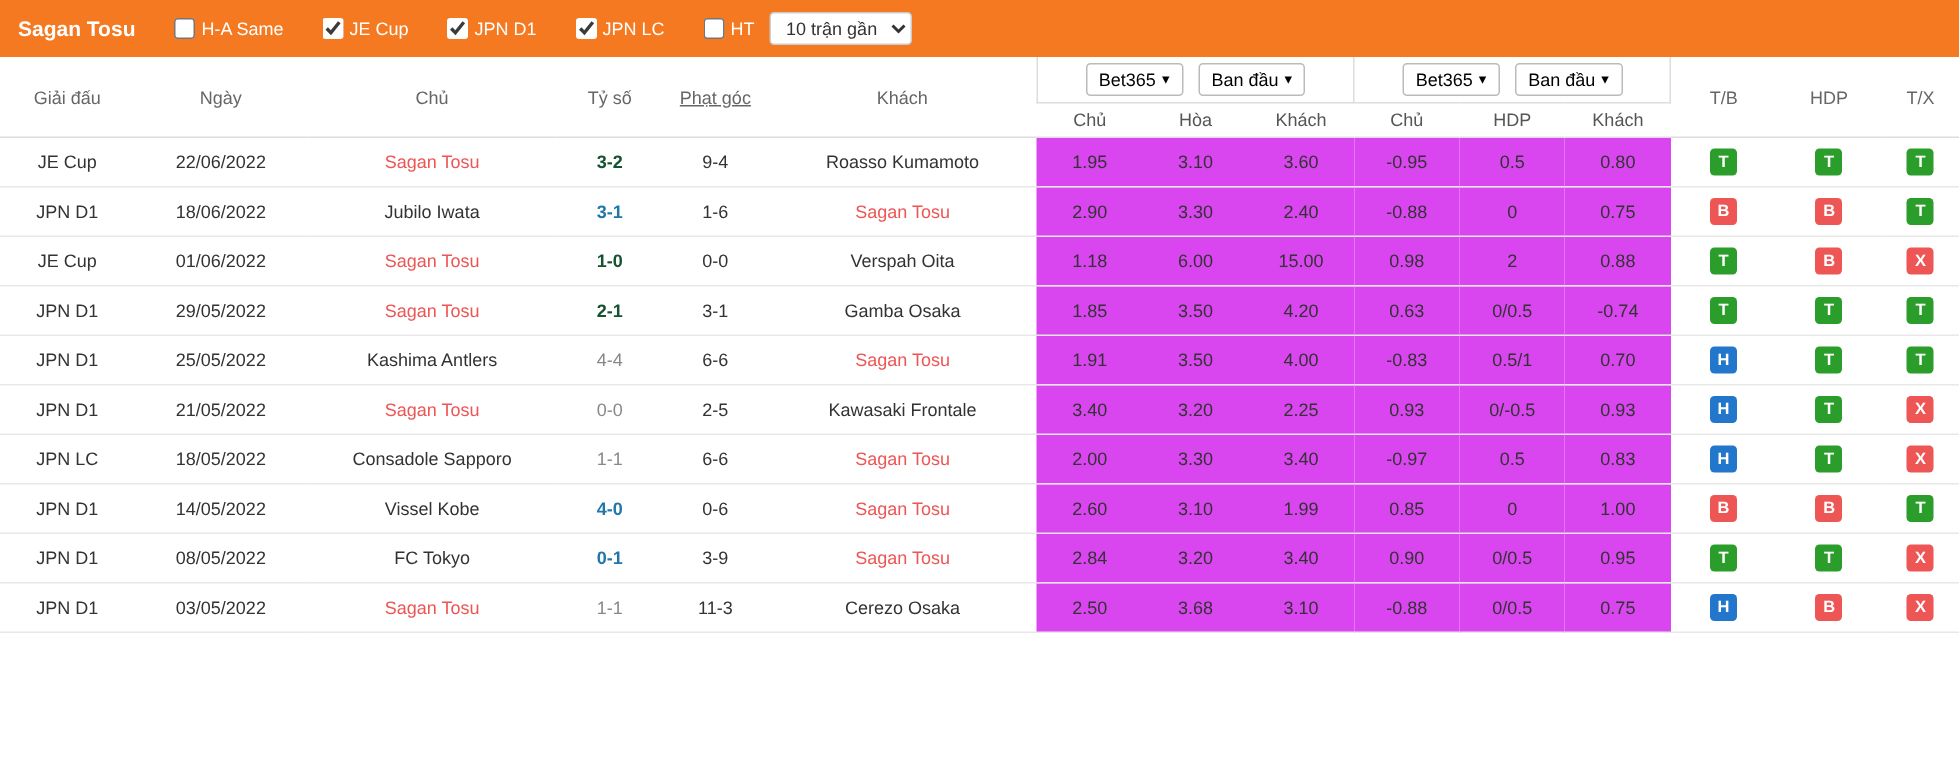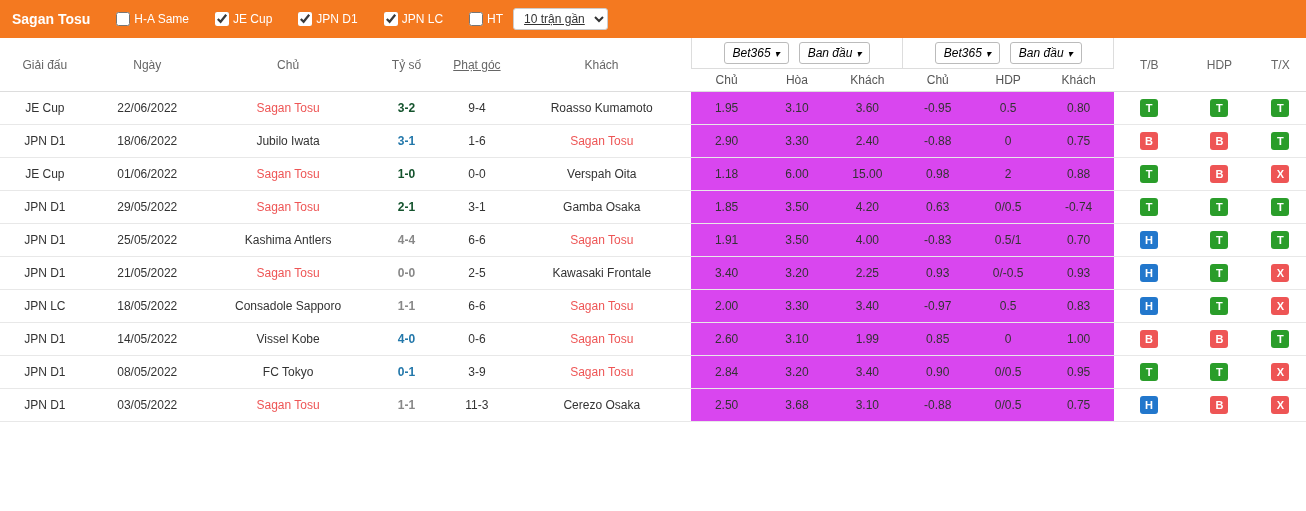--- a/index.html
+++ b/index.html
@@ -31,21 +31,20 @@
     }
     .filter-item input[type=checkbox] { accent-color: #fff; width: 14px; height: 14px; }
     .dropdown-select {
       background: #fff;
       border: 1px solid #ccc;
       border-radius: 3px;
       padding: 2px 6px;
       font-size: 12px;
       color: #333;
       cursor: pointer;
-      text-decoration: underline;
     }
 
     .table-container { width: 100%; overflow-x: auto; }
 
     table {
       width: 100%;
       border-collapse: collapse;
       font-size: 12px;
       border-radius: 28px;
     }
@@ -73,21 +72,21 @@
 
     tbody td {
       padding: 7px 4px;
       text-align: center;
       color: #333;
     }
 
     .home-team { color: #e55; font-weight: normal; }
     .score-red { color: #14532d; font-weight: bold; }
     .score-blue { color: #27a; font-weight: bold; }
-    .score-draw { color: #888; font-weight: bold; }
+    .score-draw { color: #888; font-weight: normal; }
 
     .badge {
       display: inline-block;
       width: 18px;
       height: 18px;
       border-radius: 3px;
       color: #fff;
       font-weight: bold;
       font-size: 11px;
       line-height: 18px;
@@ -101,21 +100,20 @@
     .dropdown-btn {
       background: #fff;
       border: 1px solid #bbb;
       border-radius: 3px;
       padding: 3px 8px;
       font-size: 12px;
       cursor: pointer;
       display: inline-flex;
       align-items: center;
       gap: 4px;
-      font-style: italic;
     }
     .dropdown-btn::after { content: '▾'; font-size: 10px; }
 
     .col-giaidau { width: 70px; }
     .col-ngay { width: 90px; }
     .col-chu { width: 130px; }
     .col-tyso { width: 55px; }
     .col-phatgoc { width: 55px; text-decoration: underline; }
     .col-khach { width: 140px; }
     .col-bet { width: 55px; }

